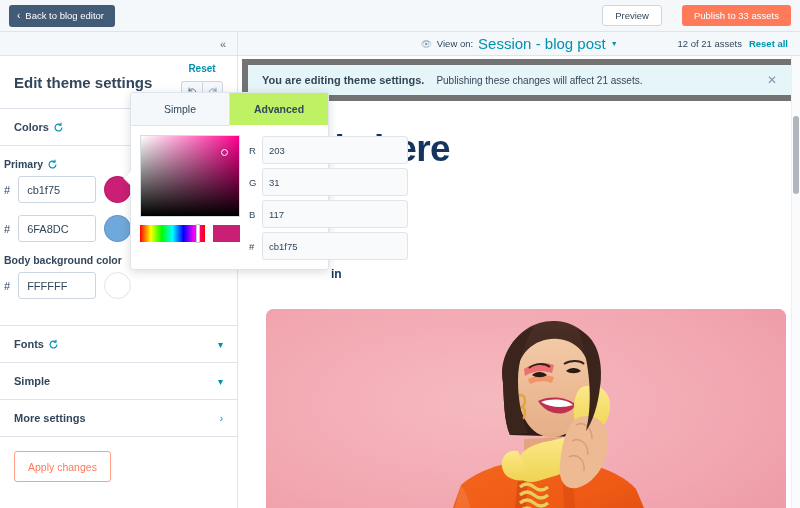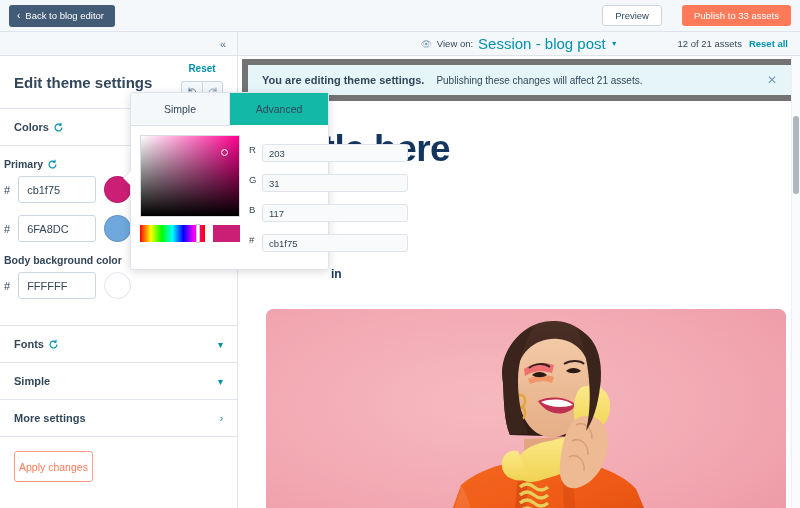--- a/index.html
+++ b/index.html
@@ -114,21 +114,21 @@
     width: 27px; height: 27px; border-radius: 50%; cursor: pointer;
     border: 1px solid rgba(0,0,0,0.10);
   }
   .refresh-ico { color: #0091ae; display:inline-flex; }
 
   #apply-wrap { padding: 14px; }
   #apply-btn {
     height: 31px; background: #ffffff; color: #ff7a59;
     border: 1px solid #ff9e85; border-radius: 3px;
     font-size: 10.5px; font-family: "Liberation Sans", sans-serif;
-    padding: 0 4px; cursor: pointer;
+    padding: 0 13px; cursor: pointer;
   }
 
   
   #main {
     position: absolute; left: 239px; top: 56px; width: 561px; height: 452px;
     background: #ffffff; overflow: hidden;
   }
   #banner {
     margin: 3px 3px 0 3px; height: 42px; background: #e5f5f8;
     border: 6px solid #737373; display: flex; align-items: center;
@@ -173,21 +173,21 @@
     position: absolute; left: -7px; top: 78px; width: 0; height: 0;
     border-top: 7px solid transparent; border-bottom: 7px solid transparent;
     border-right: 7px solid #ffffff; filter: drop-shadow(-1px 0 0 #dfe3eb);
   }
   #picker-tabs { display: flex; height: 33px; }
   .ptab {
     flex: 1; display: flex; align-items: center; justify-content: center;
     font-size: 10.5px; color: #33475b; cursor: pointer;
     background: #f5f8fa; border-bottom: 1px solid #dfe3eb;
   }
-  .ptab.active { background: #14b8a6; border-bottom: 1px solid #ffffff; font-weight: normal; text-align: center; }
+  .ptab.active { background: #bef264; border-bottom: 1px solid #ffffff; font-weight: bold; text-align: center; }
   .ptab.first { border-right: 1px solid #dfe3eb; }
   #picker-body { display: flex; padding: 9px; gap: 9px; }
   #sat-col { width: 100px; }
   #sat-square {
     width: 100px; height: 82px; position: relative; cursor: crosshair;
     background:
       linear-gradient(to top, #000000, rgba(0,0,0,0)),
       linear-gradient(to right, #ffffff, #ff0090);
     border: 1px solid #d6dbe0;
   }
@@ -203,23 +203,23 @@
   }
   #hue-handle {
     position: absolute; left: 56px; top: -1px; width: 4px; height: 19px;
     background: #ffffff; border: 1px solid #c8ccd0;
   }
   #current-color { width: 27px; height: 17px; }
   #rgb-col { flex: 1; display: flex; flex-direction: column; gap: 4px; padding-top: 1px; }
   .rgb-row { display: flex; align-items: center; gap: 5px; }
   .rgb-key { width: 8px; font-size: 9.5px; color: #33475b; }
   .rgb-input {
-    flex: 1; height: 18px; border: 1px solid #dfe3eb; border-radius: 3px;
+    flex: 1; height: 28px; border: 1px solid #dfe3eb; border-radius: 3px;
     background: #f8fafc; font-size: 9.5px; color: #33475b; padding: 0 6px;
-    font-family: "Liberation Sans", sans-serif; min-width: 0; margin-top: 8px;
+    font-family: "Liberation Sans", sans-serif; min-width: 0;
   }
 </style>
 </head>
 <body>
 
 <div id="topbar">
   <button id="back-btn">
     <span class="chev-left-sm">‹</span>
     <span>Back to blog editor</span>
   </button>

